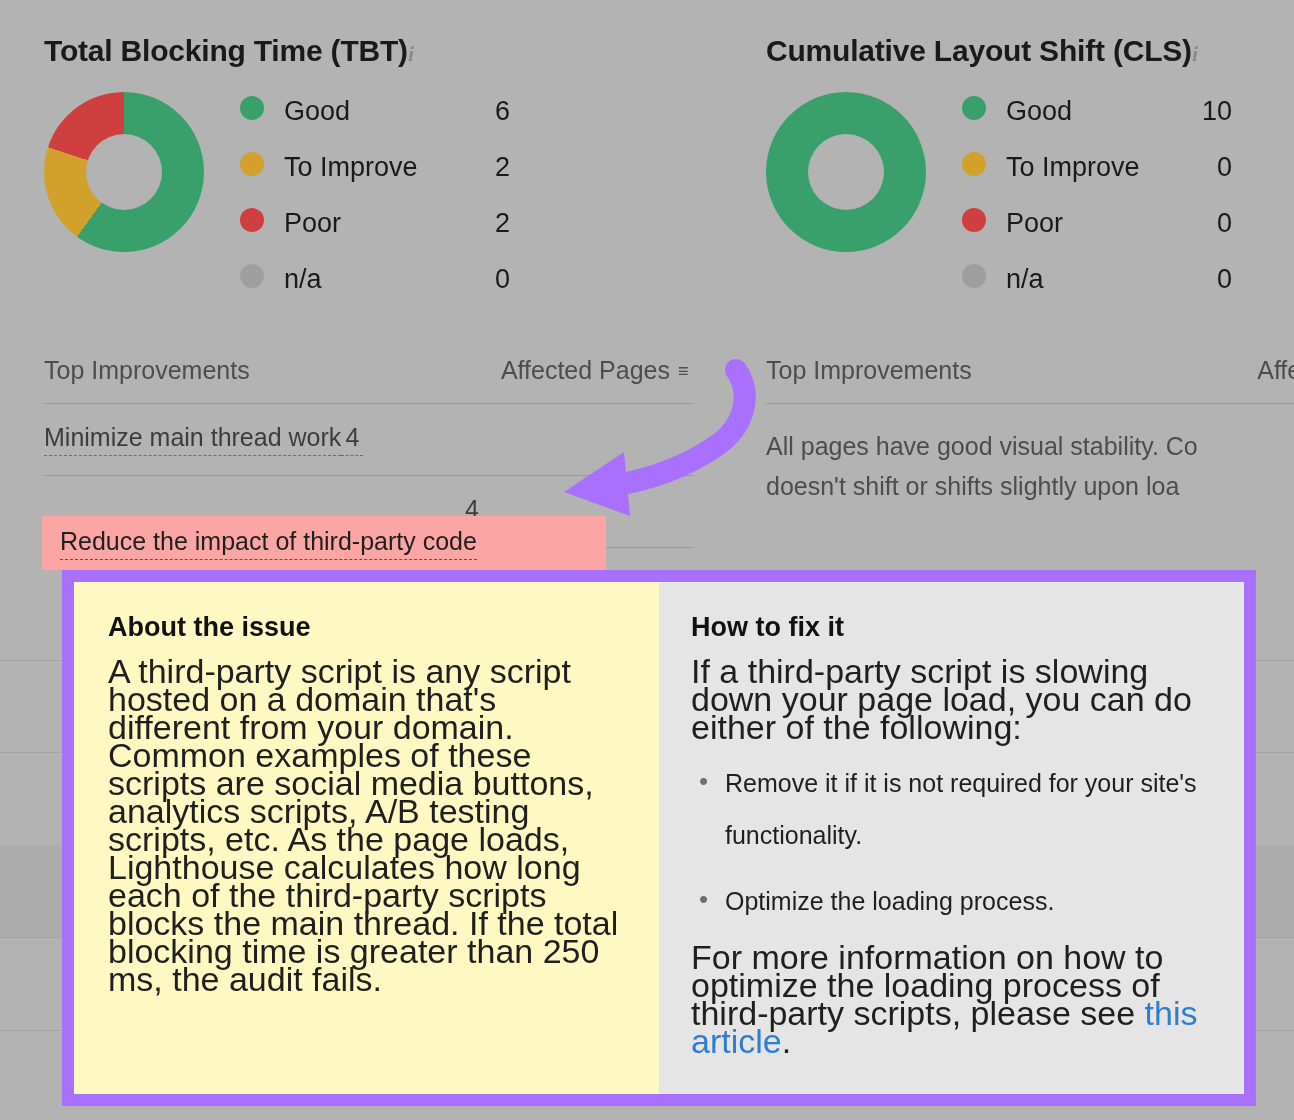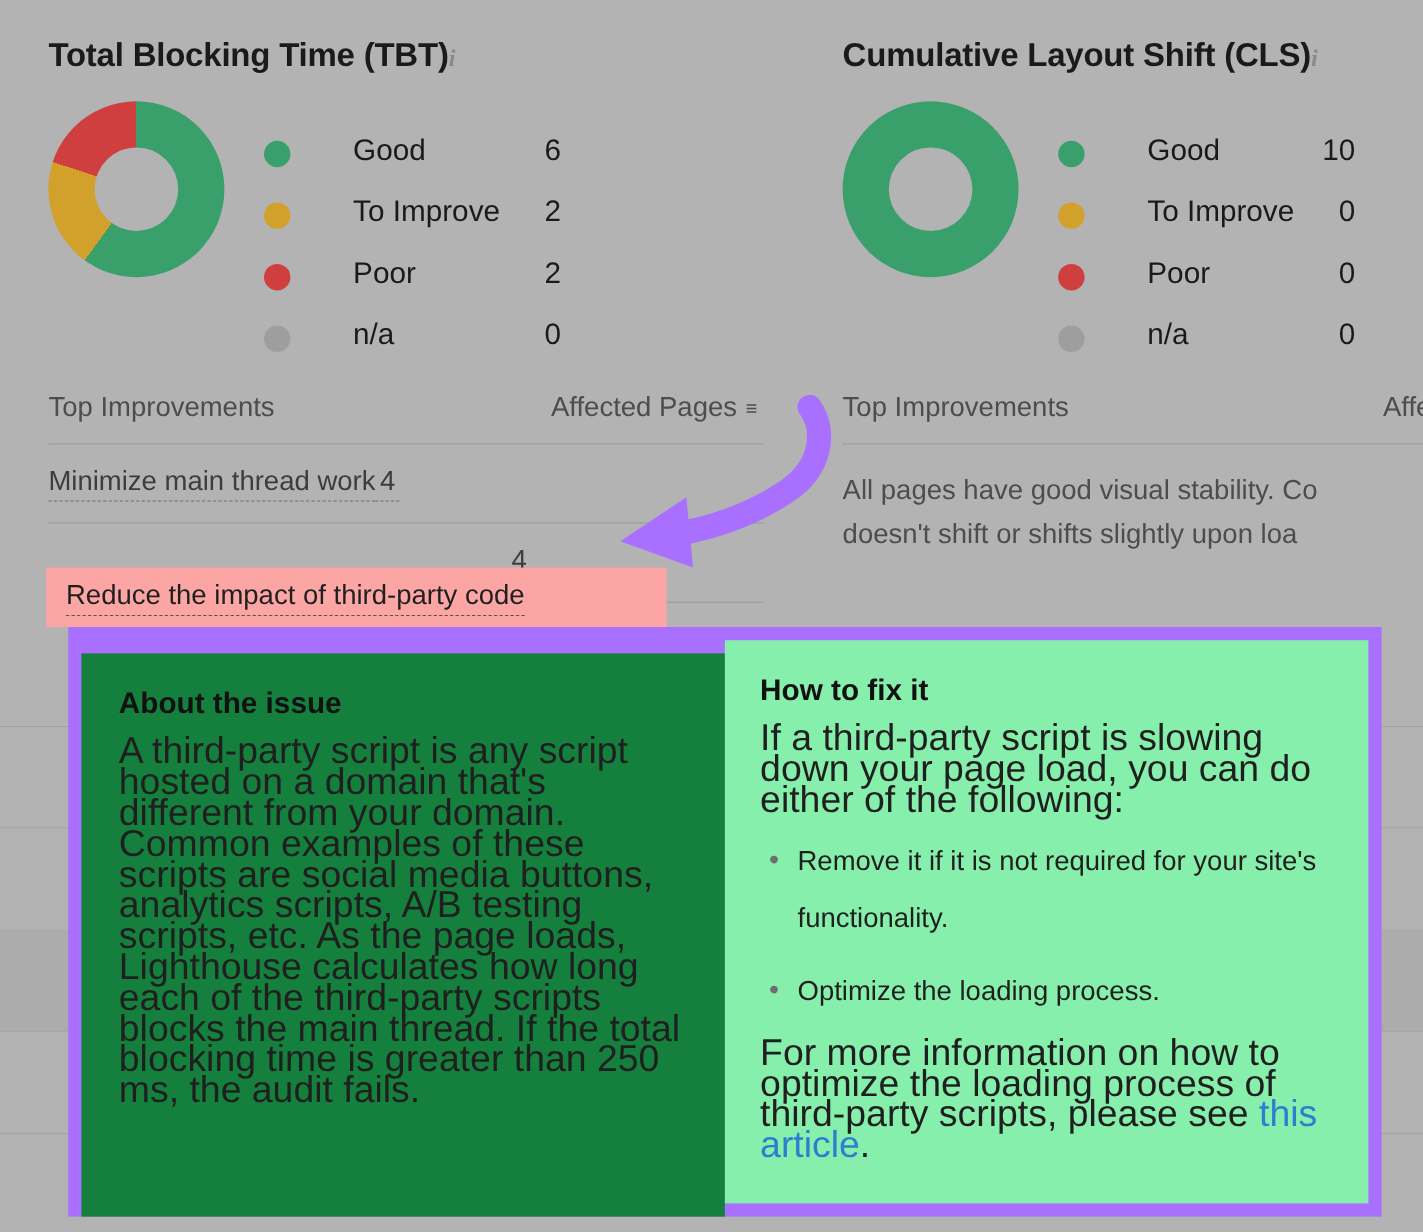--- a/index.html
+++ b/index.html
@@ -60,23 +60,22 @@
     left: 50%; top: 50%;
     width: 76px; height: 76px;
     margin: -38px 0 0 -38px;
     border-radius: 50%;
     background: #b3b3b3;
   }
 
   .legend { padding-top: 4px; }
   .legend-row {
     display: flex;
-    align-items: flex-end;
+    align-items: flex-start;
     height: 56px;
-    gap: 37px;
   }
   .legend-dot {
     width: 24px; height: 24px;
     border-radius: 50%;
     flex: none;
   }
   .legend-label {
     font-size: 27px;
     color: #1a1a1a;
     margin-left: 20px;
@@ -213,27 +212,26 @@
     padding: 12px;
     z-index: 10;
     display: flex;
   }
   .popup-col {
     height: 100%;
     overflow: hidden;
   }
   .popup-left {
     width: 50%;
-    background: #15803d;
+    background: #fef9c3;
     padding: 30px 36px 0 34px;
-    margin-top: 12px;
   }
   .popup-right {
     width: 50%;
-    background: #86efac;
+    background: #e5e5e5;
     padding: 30px 36px 0 32px;
   }
   .popup-h {
     font-size: 27px;
     font-weight: 700;
     color: #111;
     margin: 0 0 14px 0;
   }
   .popup-p {
     font-size: 34px;

